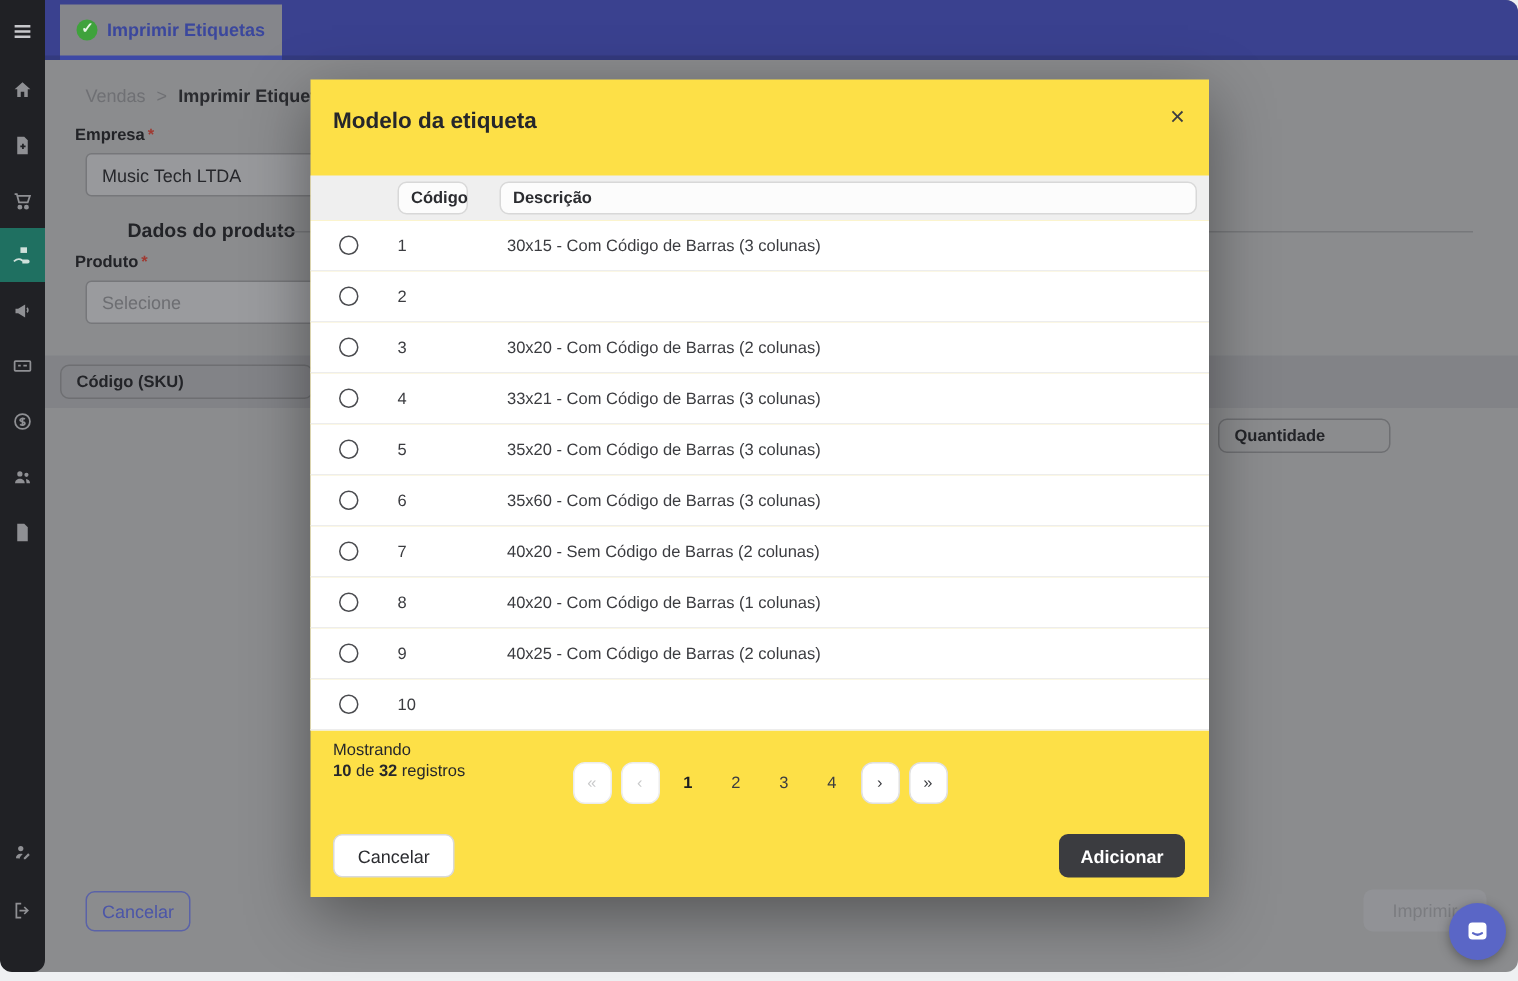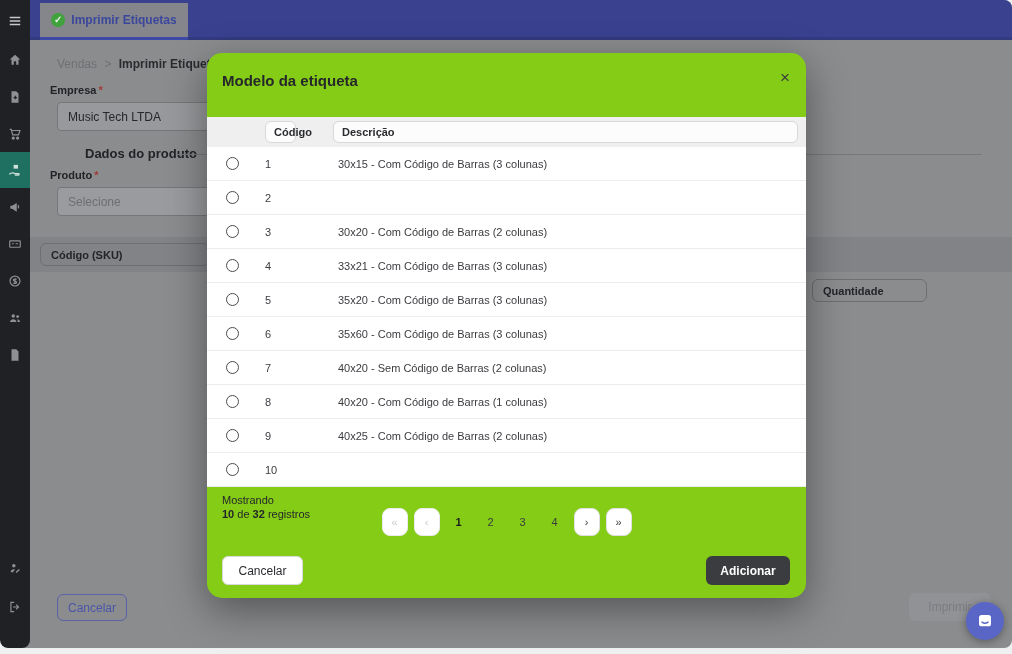--- a/index.html
+++ b/index.html
@@ -51,29 +51,29 @@
                background:transparent; color:#4b55a8; font-size:12px; font-family:inherit; cursor:pointer; }
   .disabled-btn { position:absolute; left:909px; top:593px; width:82px; height:28px; border:none; border-radius:6px;
                   background:#919296; color:#7b7c80; font-size:12px; font-family:inherit; }
 
   #chat-launcher { position:absolute; left:966px; top:602px; width:38px; height:38px; border-radius:50%;
                    background:#5a66c6; display:flex; align-items:center; justify-content:center; cursor:pointer;
                    box-shadow:0 2px 8px rgba(0,0,0,.35); }
   #chat-launcher svg { width:18px; height:18px; }
 
   
-  #modal { position:absolute; left:207px; top:53px; width:599px; height:545px; background:#84cc16; border-radius:15px;
+  #modal { position:absolute; left:207px; top:53px; width:599px; height:545px; background:#fde047; border-radius:0;
            box-shadow:0 12px 40px rgba(0,0,0,.4); font-size:11px; color:#3b3c40; }
   #modal-title { position:absolute; left:15px; top:19px; font-size:15px; font-weight:bold; color:#26272b; }
   #modal-close { position:absolute; right:16px; top:16px; font-size:17px; color:#3c3d41; cursor:pointer; line-height:1; }
 
   #col-band { position:absolute; left:0; top:64px; width:599px; height:30px; background:#efefef; }
   .col-box { position:absolute; top:4px; height:22px; background:#fcfcfc; border:1px solid #d8d8d8; border-radius:6px;
              display:flex; align-items:center; padding:0 8px; font-size:11px; font-weight:bold; color:#2b2c30; }
-  #col-codigo { left:58px; width:31px; }
+  #col-codigo { left:58px; width:47px; }
   #col-desc { left:126px; width:465px; }
 
   #tbody { position:absolute; left:0; top:94px; width:599px; }
   .trow { display:flex; align-items:center; height:34px; border-bottom:1px solid #ededed; cursor:pointer; background:#fff; }
   .c-radio { width:58px; padding-left:19px; display:flex; align-items:center; }
   .radio { width:13px; height:13px; border:1.5px solid #4a4b4f; border-radius:50%; background:#fff; }
   .c-code { width:73px; color:#3b3c40; }
   .c-desc { flex:1; color:#3b3c40; }
 
   #showing { position:absolute; left:15px; top:440px; font-size:11px; color:#26272b; line-height:14px; }

